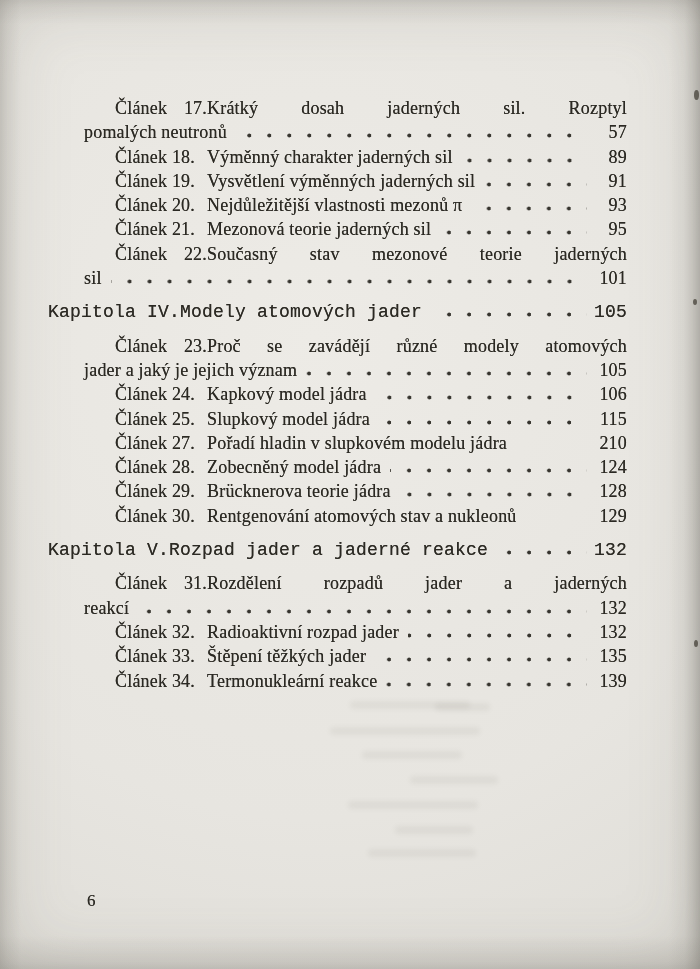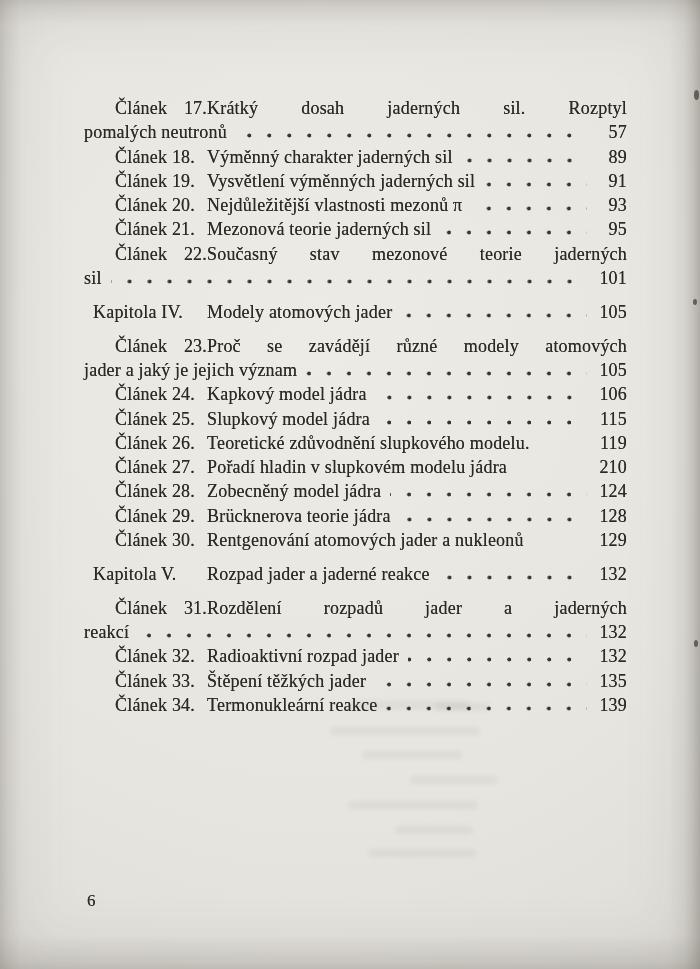--- a/index.html
+++ b/index.html
@@ -26,21 +26,21 @@
   .toc {
     position: absolute; left: 0; right: 0; top: 96px;
     font-size: 18px; line-height: 24.3px; letter-spacing: .2px;
     text-shadow: 0 0 .6px rgba(43,41,35,.75);
   }
   .row {
     display: flex; align-items: baseline;
     margin-left: 115px; margin-right: 73px;
   }
   .row .label { flex: 0 0 92px; white-space: nowrap; }
-  .chapter { margin-left: 93px; margin-top: 10px; margin-bottom: 9px; }
+  .chapter { margin-left: 48px; margin-top: 10px; margin-bottom: 9px; font-family: Liberation Mono, monospace; }
   .chapter .label { flex: 0 0 114px; }
   .cont { margin-left: 84px; }
   .title { white-space: nowrap; }
   .leader {
     flex: 1 1 10px; height: 5px;
     margin-left: 9px; margin-right: 6px;
     background-image: radial-gradient(circle at 2.2px 2.5px, #36342e 1.6px, rgba(0,0,0,0) 2.3px);
     background-size: 20px 5px;
     background-repeat: repeat-x;
     background-position: right bottom;
@@ -147,26 +147,20 @@
     <span class="pagenum">106</span>
   </div>
 
   <div class="row article">
     <span class="label">Článek 25.</span>
     <span class="title">Slupkový model jádra</span>
     <span class="leader"></span>
     <span class="pagenum">115</span>
   </div>
 
-  <div class="row article no-dots">
-    <span class="label">Článek 26.</span>
-    <span class="title">Teoretické zdůvodnění slupkového modelu.</span>
-    <span class="leader"></span>
-    <span class="pagenum">119</span>
-  </div>
 
   <div class="row article no-dots">
     <span class="label">Článek 27.</span>
     <span class="title">Pořadí hladin v slupkovém modelu jádra</span>
     <span class="leader"></span>
     <span class="pagenum">210</span>
   </div>
 
   <div class="row article">
     <span class="label">Článek 28.</span>
@@ -177,21 +171,21 @@
 
   <div class="row article">
     <span class="label">Článek 29.</span>
     <span class="title">Brücknerova teorie jádra</span>
     <span class="leader"></span>
     <span class="pagenum">128</span>
   </div>
 
   <div class="row article no-dots">
     <span class="label">Článek 30.</span>
-    <span class="title">Rentgenování atomových jader a nukleonů</span>
+    <span class="title">Rentgenování atomových stav a nukleonů</span>
     <span class="leader"></span>
     <span class="pagenum">129</span>
   </div>
 
   <div class="row chapter">
     <span class="label">Kapitola V.</span>
     <span class="title">Rozpad jader a jaderné reakce</span>
     <span class="leader"></span>
     <span class="pagenum">132</span>
   </div>

